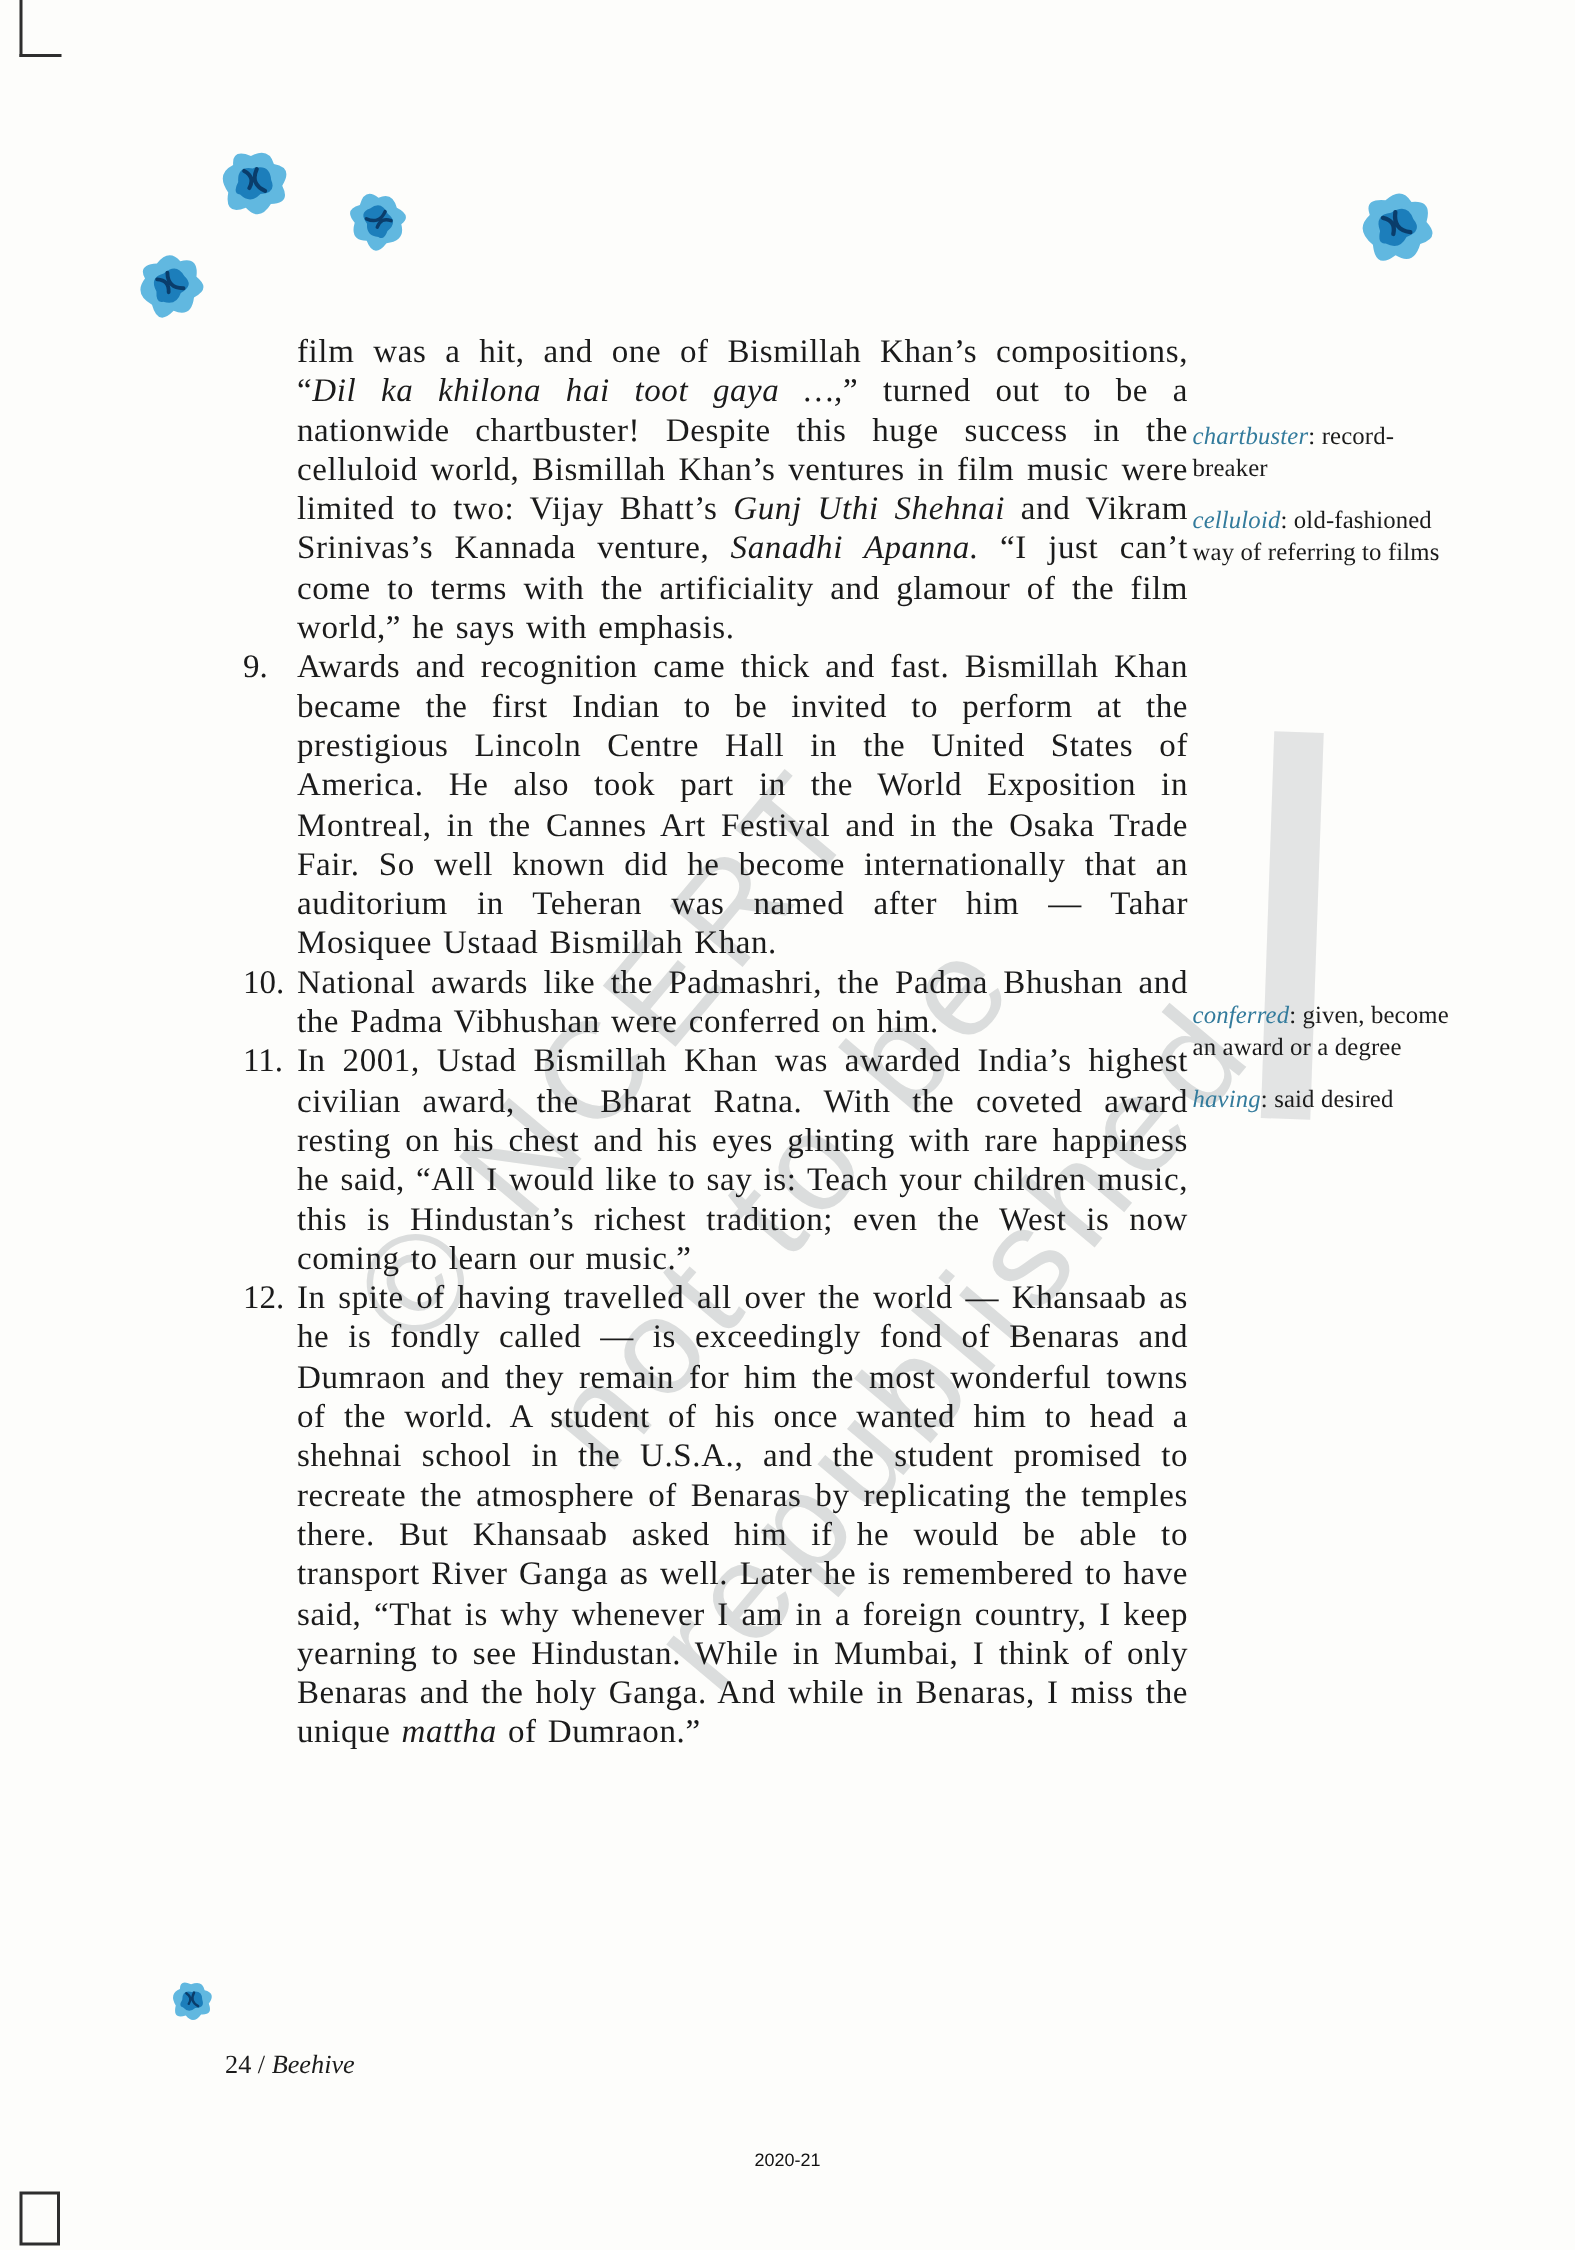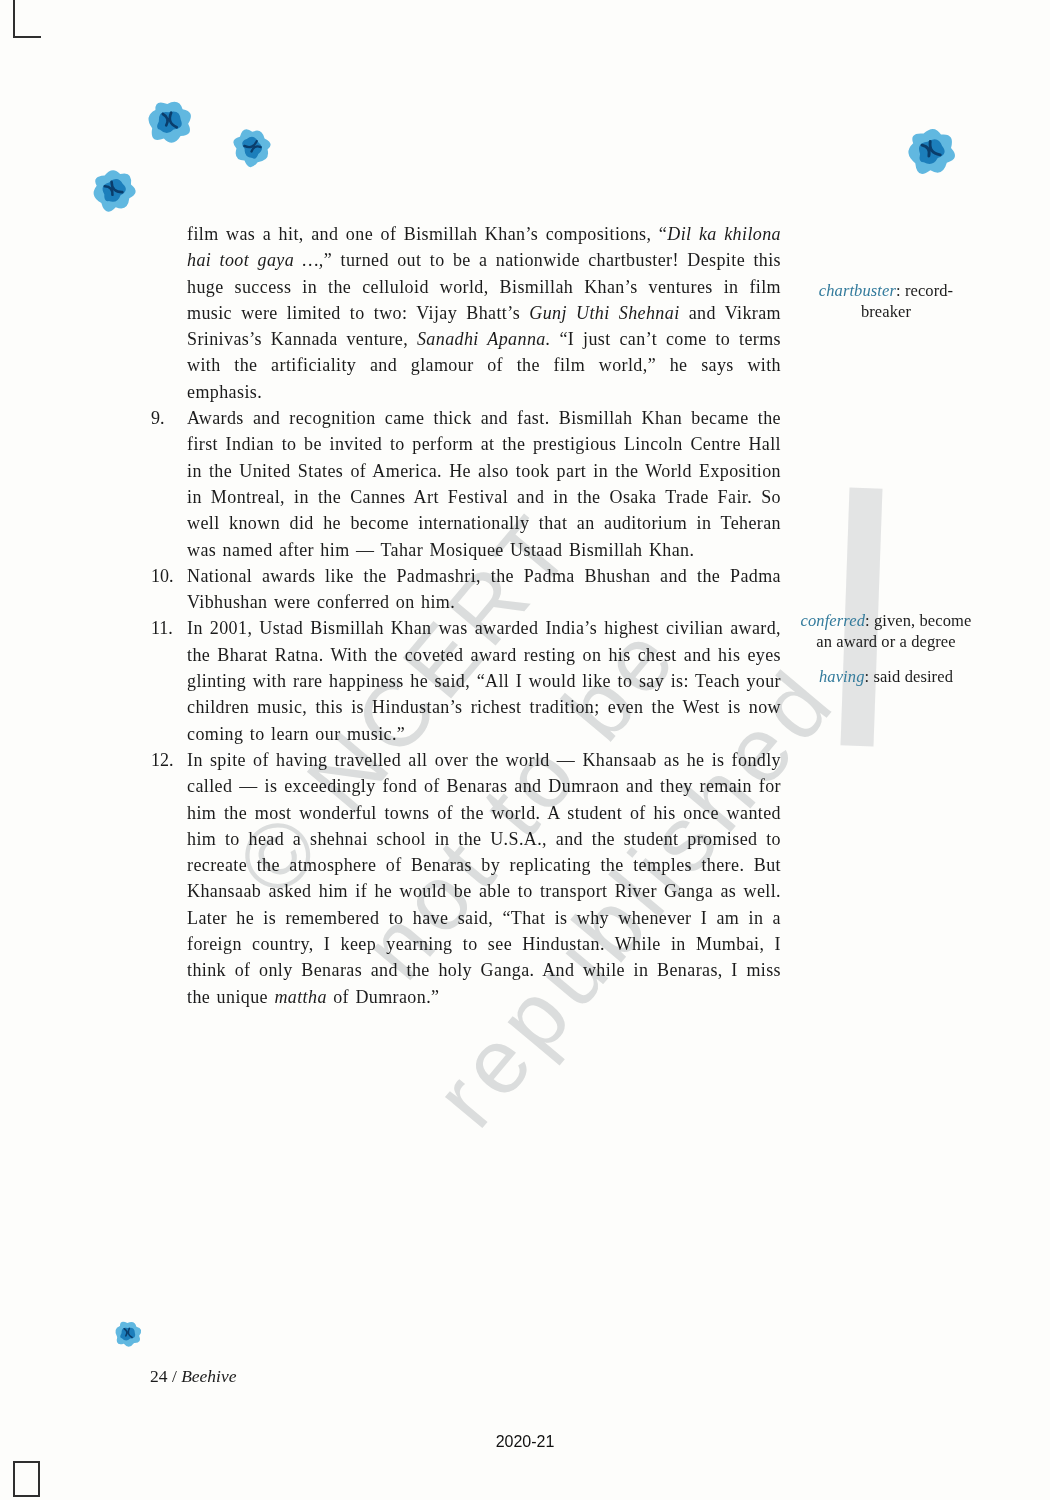--- a/index.html
+++ b/index.html
@@ -33,45 +33,45 @@
   
   .blot { position:absolute; }
   .b1 { left:86px;  top:166px; width:54px; height:52px; transform:rotate(-15deg); }
   .b2 { left:140px; top:96px;  width:56px; height:54px; transform:rotate(10deg); }
   .b3 { left:228px; top:126px; width:48px; height:46px; transform:rotate(38deg) scaleX(-1); }
   .b4 { left:900px; top:124px; width:60px; height:58px; transform:rotate(-6deg); }
   .b5 { left:110px; top:1318px; width:34px; height:33px; transform:rotate(14deg); }
 
   
   .main-text {
-    position:absolute; left:187px; top:221px; width:594px;
-    font-size:18px; line-height:26.3px; text-align:justify;
+    position:absolute; left:198px; top:221px; width:594px;
+    font-size:22px; line-height:26.3px; text-align:justify;
     letter-spacing:0.4px; word-spacing:1.5px;
   }
   .para { position:relative; }
   .para-num { position:absolute; left:-36px; top:0; letter-spacing:0; }
   .it { font-style:italic; }
 
   
   .margin-col {
     position:absolute; left:795px; top:280px; width:182px;
-    font-size:16.5px; line-height:21px; text-align:center;
+    font-size:16.5px; line-height:21px; text-align:left;
     letter-spacing:0.1px;
   }
   .note { margin-bottom:14px; }
   .note .term { font-style:italic; color:#337b9c; }
   .note.gap-large { margin-top:288px; }
 
   
   .footer { position:absolute; left:150px; top:1366px; font-size:17.5px; }
   .footer .book { font-style:italic; }
 
   .year {
     position:absolute; left:0; top:1433px; width:100%; text-align:center;
-    font-size:16px; color:#111; font-family:"Liberation Sans", sans-serif;
+    font-size:12px; color:#111; font-family:"Liberation Sans", sans-serif;
   }
 </style>
 </head>
 <body>
 
 <div class="page">
 
   <svg width="0" height="0" style="position:absolute" aria-hidden="true">
     <defs>
       <g id="blot">
@@ -108,20 +108,21 @@
   <div class="main-text">
       <div class="para"><span><span>film was a hit, and one of Bismillah Khan’s compositions, “</span><span class="it">Dil ka khilona hai toot gaya …,</span><span>” turned out to be a nationwide chartbuster! Despite this huge success in the celluloid world, Bismillah Khan’s ventures in film music were limited to two: Vijay Bhatt’s </span><span class="it">Gunj Uthi Shehnai</span><span> and Vikram Srinivas’s Kannada venture, </span><span class="it">Sanadhi Apanna.</span><span> “I just can’t come to terms with the artificiality and glamour of the film world,” he says with emphasis.</span></span></div>
       <div class="para"><span class="para-num">9.</span><span><span>Awards and recognition came thick and fast. Bismillah Khan became the first Indian to be invited to perform at the prestigious Lincoln Centre Hall in the United States of America. He also took part in the World Exposition in Montreal, in the Cannes Art Festival and in the Osaka Trade Fair. So well known did he become internationally that an auditorium in Teheran was named after him — Tahar Mosiquee Ustaad Bismillah Khan.</span></span></div>
       <div class="para"><span class="para-num">10.</span><span><span>National awards like the Padmashri, the Padma Bhushan and the Padma Vibhushan were conferred on him.</span></span></div>
       <div class="para"><span class="para-num">11.</span><span><span>In 2001, Ustad Bismillah Khan was awarded India’s highest civilian award, the Bharat Ratna. With the coveted award resting on his chest and his eyes glinting with rare happiness he said, “All I would like to say is: Teach your children music, this is Hindustan’s richest tradition; even the West is now coming to learn our music.”</span></span></div>
       <div class="para"><span class="para-num">12.</span><span><span>In spite of having travelled all over the world — Khansaab as he is fondly called — is exceedingly fond of Benaras and Dumraon and they remain for him the most wonderful towns of the world. A student of his once wanted him to head a shehnai school in the U.S.A., and the student promised to recreate the atmosphere of Benaras by replicating the temples there. But Khansaab asked him if he would be able to transport River Ganga as well. Later he is remembered to have said, “That is why whenever I am in a foreign country, I keep yearning to see Hindustan. While in Mumbai, I think of only Benaras and the holy Ganga. And while in Benaras, I miss the unique </span><span class="it">mattha</span><span> of Dumraon.”</span></span></div>
     </div>
 
   <div class="margin-col">
       <div class="note"><span class="term">chartbuster</span><span>: record-breaker</span></div>
+      <div class="note"><span class="term">celluloid</span><span>: old-fashioned way of referring to films</span></div>
       <div class="note gap-large"><span class="term">conferred</span><span>: given, become an award or a degree</span></div>
       <div class="note"><span class="term">having</span><span>: said desired</span></div>
     </div>
 
   <svg class="blot b5" viewBox="0 0 42 40">
       <use href="#blot"></use>
     </svg>
   <div class="footer">
     <span>24 / </span><span class="book">Beehive</span>
   </div>

